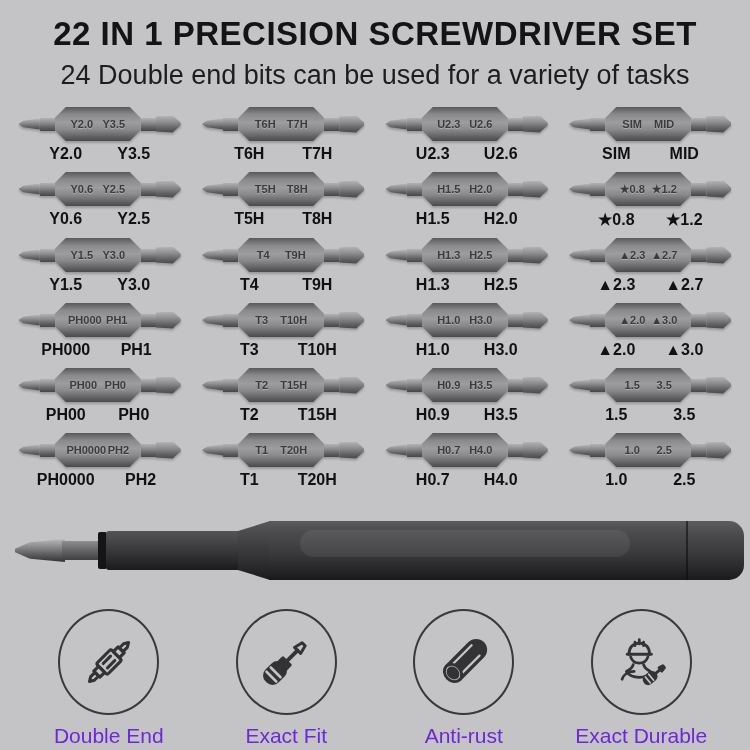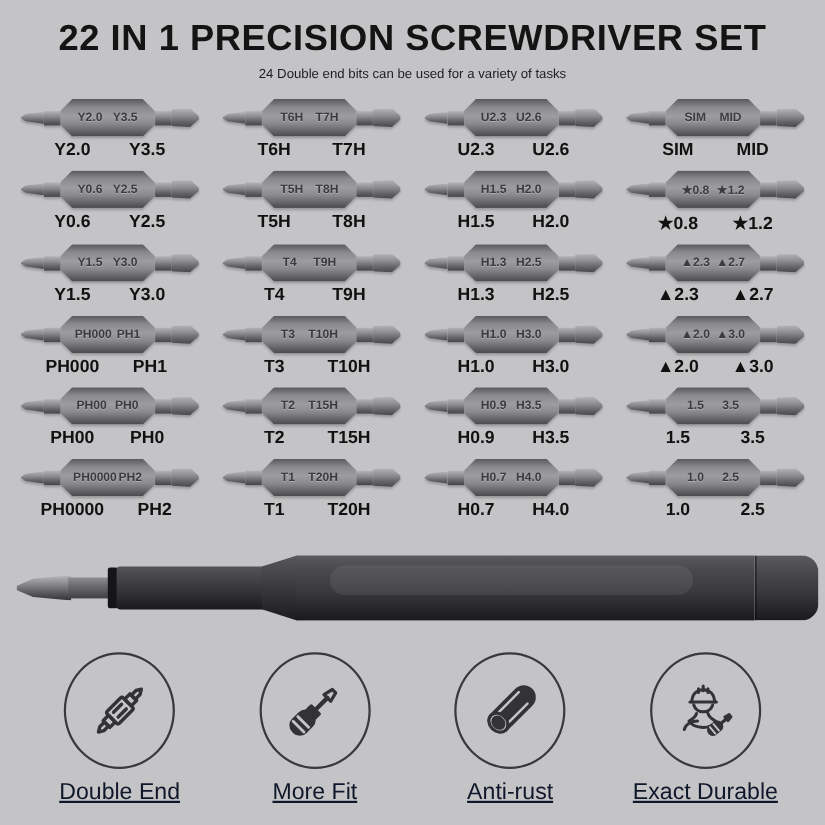--- a/index.html
+++ b/index.html
@@ -6,21 +6,21 @@
   html,body { width:750px; height:750px; }
   body {
     background:#c4c4c6;
     font-family:"Liberation Sans", sans-serif;
     color:#161617;
     overflow:hidden;
   }
   
   .header { text-align:center; padding-top:15px; }
   .title { font-size:33px; font-weight:bold; letter-spacing:0.5px; color:#141415; }
-  .subtitle { font-size:12px; margin-top:7px; color:#1d1d1f; }
+  .subtitle { font-size:27px; margin-top:7px; color:#1d1d1f; }
 
   
   .bits-grid {
     margin:16px 12px 0 12px;
     display:grid;
     grid-template-columns:repeat(4,1fr);
     row-gap:9px;
     column-gap:8px;
   }
   .bit-cell { display:flex; flex-direction:column; align-items:center; }
@@ -93,21 +93,21 @@
   .features {
     margin-top:14px;
     display:flex; justify-content:space-around; padding:0 20px;
   }
   .feature { display:flex; flex-direction:column; align-items:center; width:160px; }
   .f-circle {
     width:101px; height:106px;
     border:2.5px solid #39393b; border-radius:50%;
     display:flex; align-items:center; justify-content:center;
   }
-  .f-label { margin-top:9px; font-size:21px; color:#0f172a;text-decoration:underline; }
+  .f-label { margin-top:9px; font-size:21px; color:#6d28d9; }
 </style>
 </head>
 <body>
 
 <div class="header">
   <div class="title">22 IN 1 PRECISION SCREWDRIVER SET</div>
   <div class="subtitle">24 Double end bits can be used for a variety of tasks</div>
 </div>
 
 <div class="bits-grid">
@@ -554,21 +554,21 @@
       <svg width="62" height="62" viewBox="0 0 72 72" fill="none" stroke="#333335" stroke-width="3.4" stroke-linejoin="round" stroke-linecap="round">
         <g transform="rotate(-45 36 36)">
           <rect x="5" y="27" width="26" height="18" rx="8" fill="#333335"></rect>
           <path d="M12 28v16M19 28v16" stroke="#c4c4c6" stroke-width="3"></path>
           <rect x="31" y="30" width="6" height="12" fill="#333335"></rect>
           <path d="M37 36h18" stroke-width="4.5"></path>
           <path d="M55 31l10 2.5v5L55 41z"></path>
         </g>
       </svg>
     </div>
-    <div class="f-label">More Fit</div>
+    <div class="f-label">Exact Fit</div>
   </div>
 
   <div class="feature">
     <div class="f-circle">
       <svg width="62" height="62" viewBox="0 0 72 72" fill="none" stroke="#333335" stroke-width="3.4" stroke-linecap="round">
         <g transform="rotate(-45 36 36)">
           <path d="M18 25h38a11 11 0 0 1 0 22H18" fill="#333335"></path>
           <path d="M24 28.5h32M24 43.5h30" stroke="#c4c4c6" stroke-width="2.6"></path>
           <ellipse cx="18" cy="36" rx="9" ry="11" fill="#c4c4c6"></ellipse>
           <ellipse cx="18" cy="36" rx="5" ry="6.5" fill="#333335"></ellipse>

